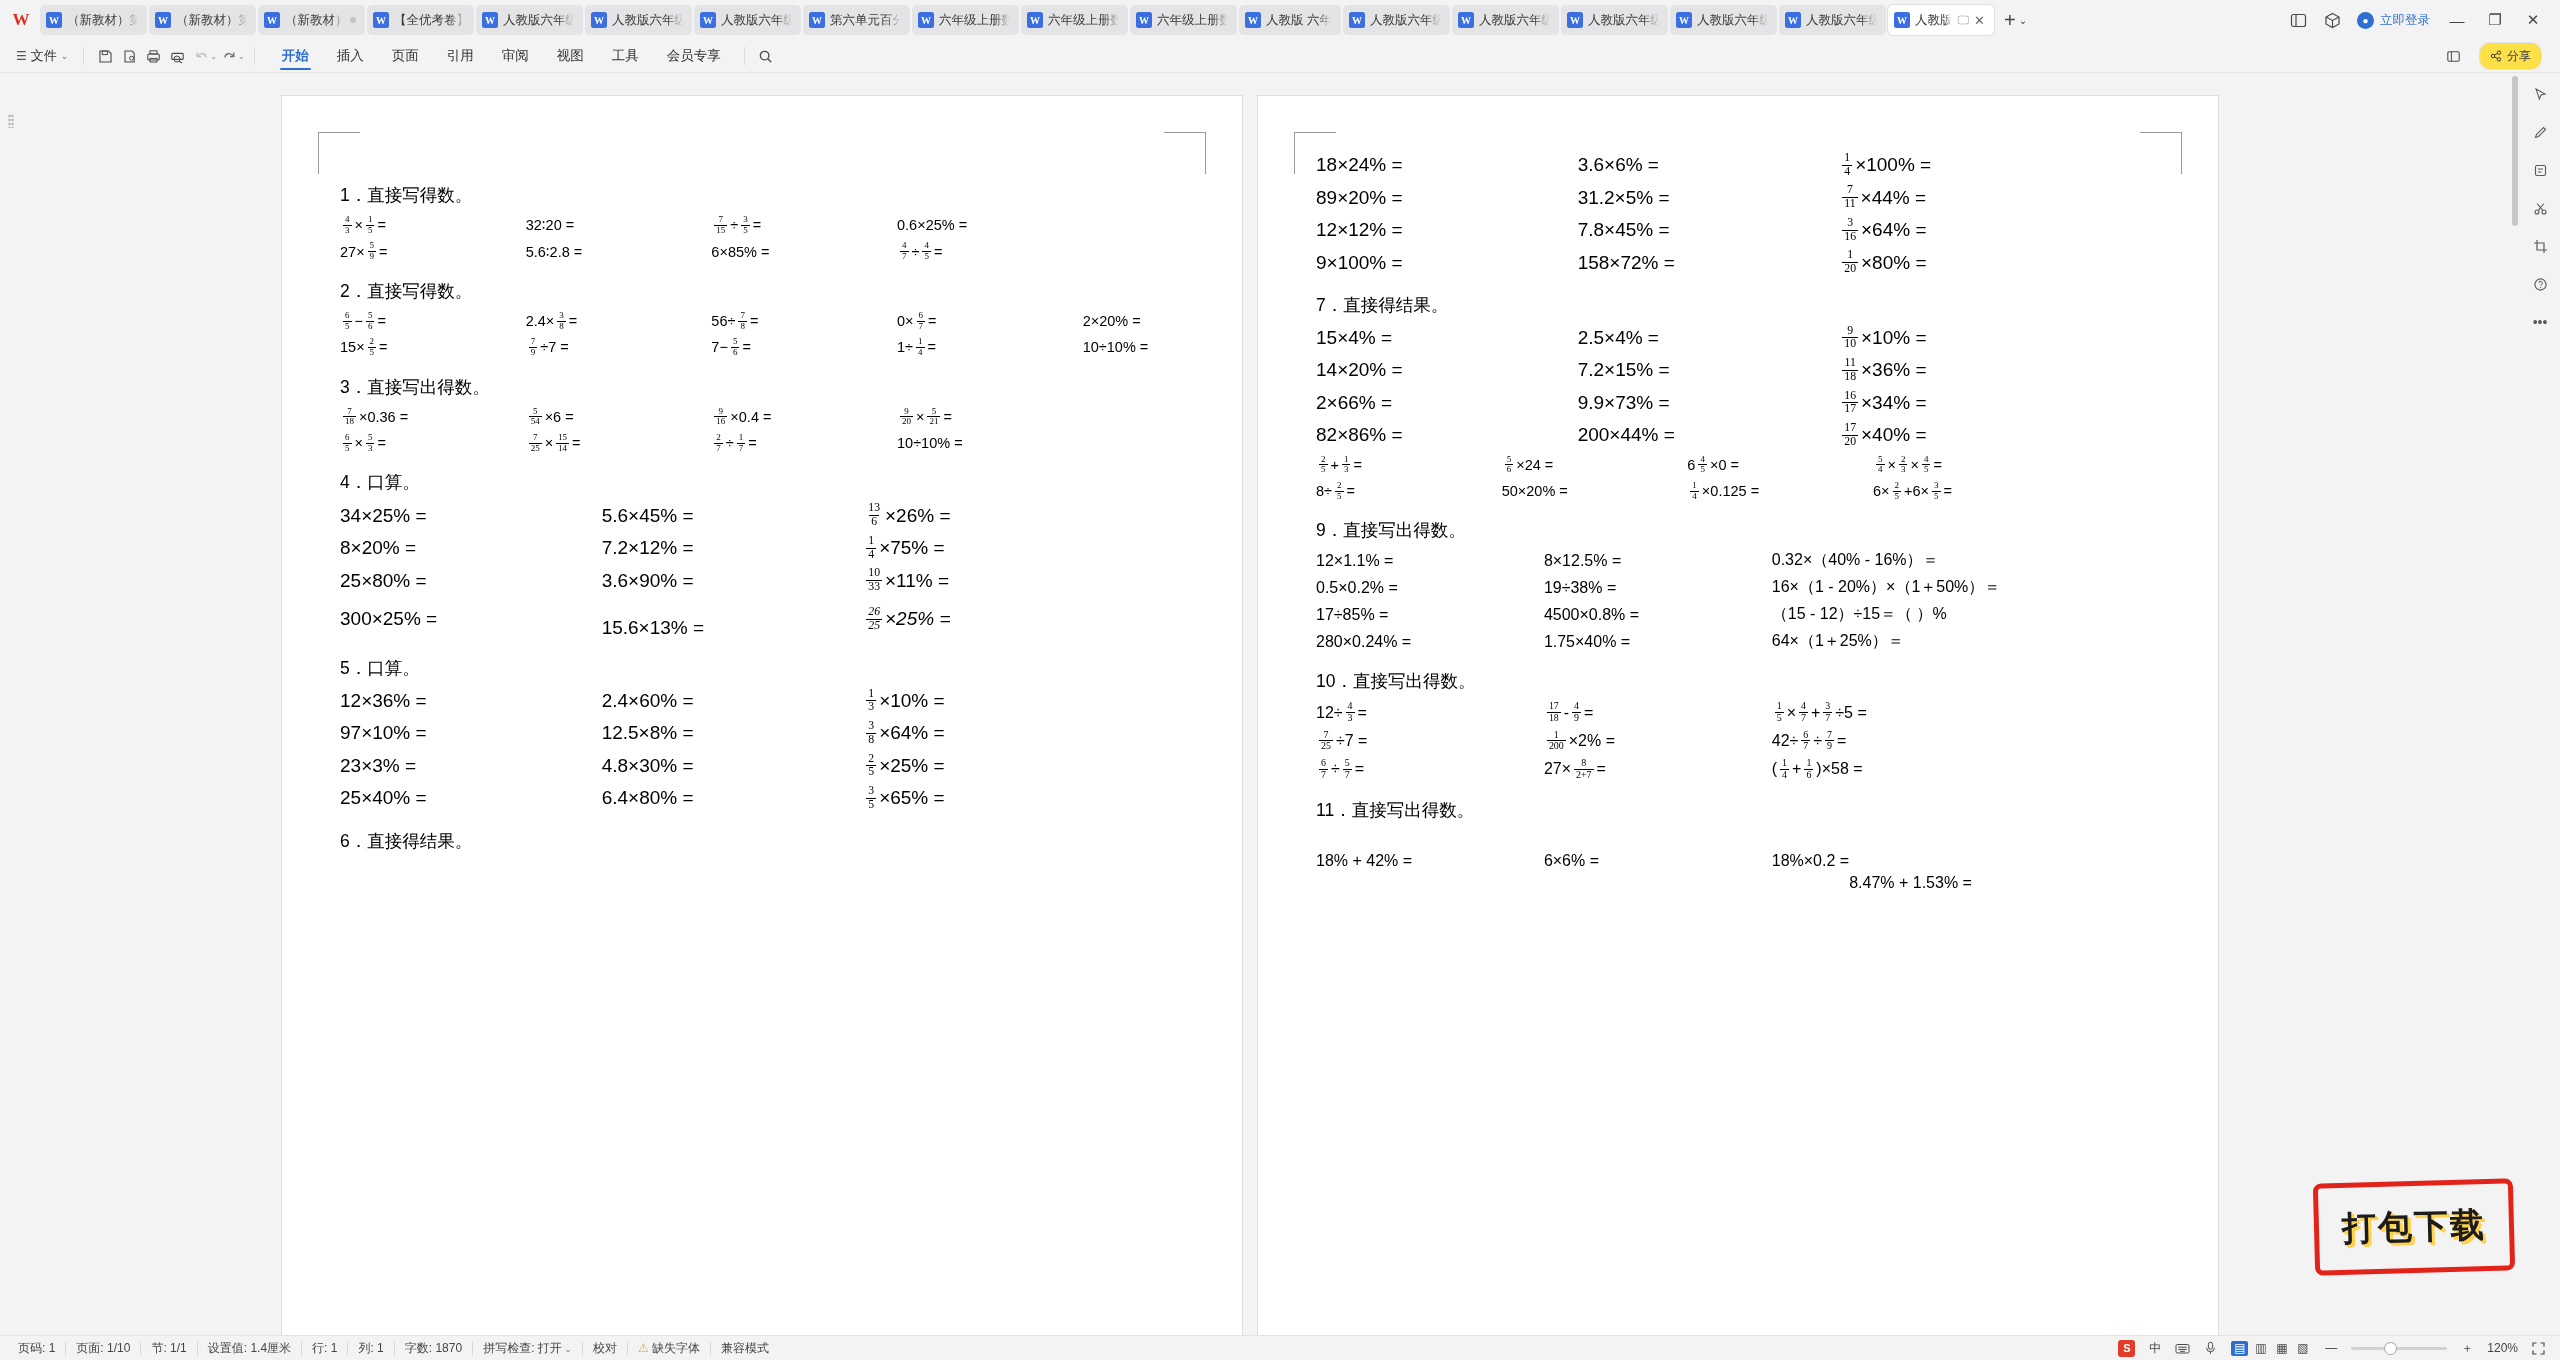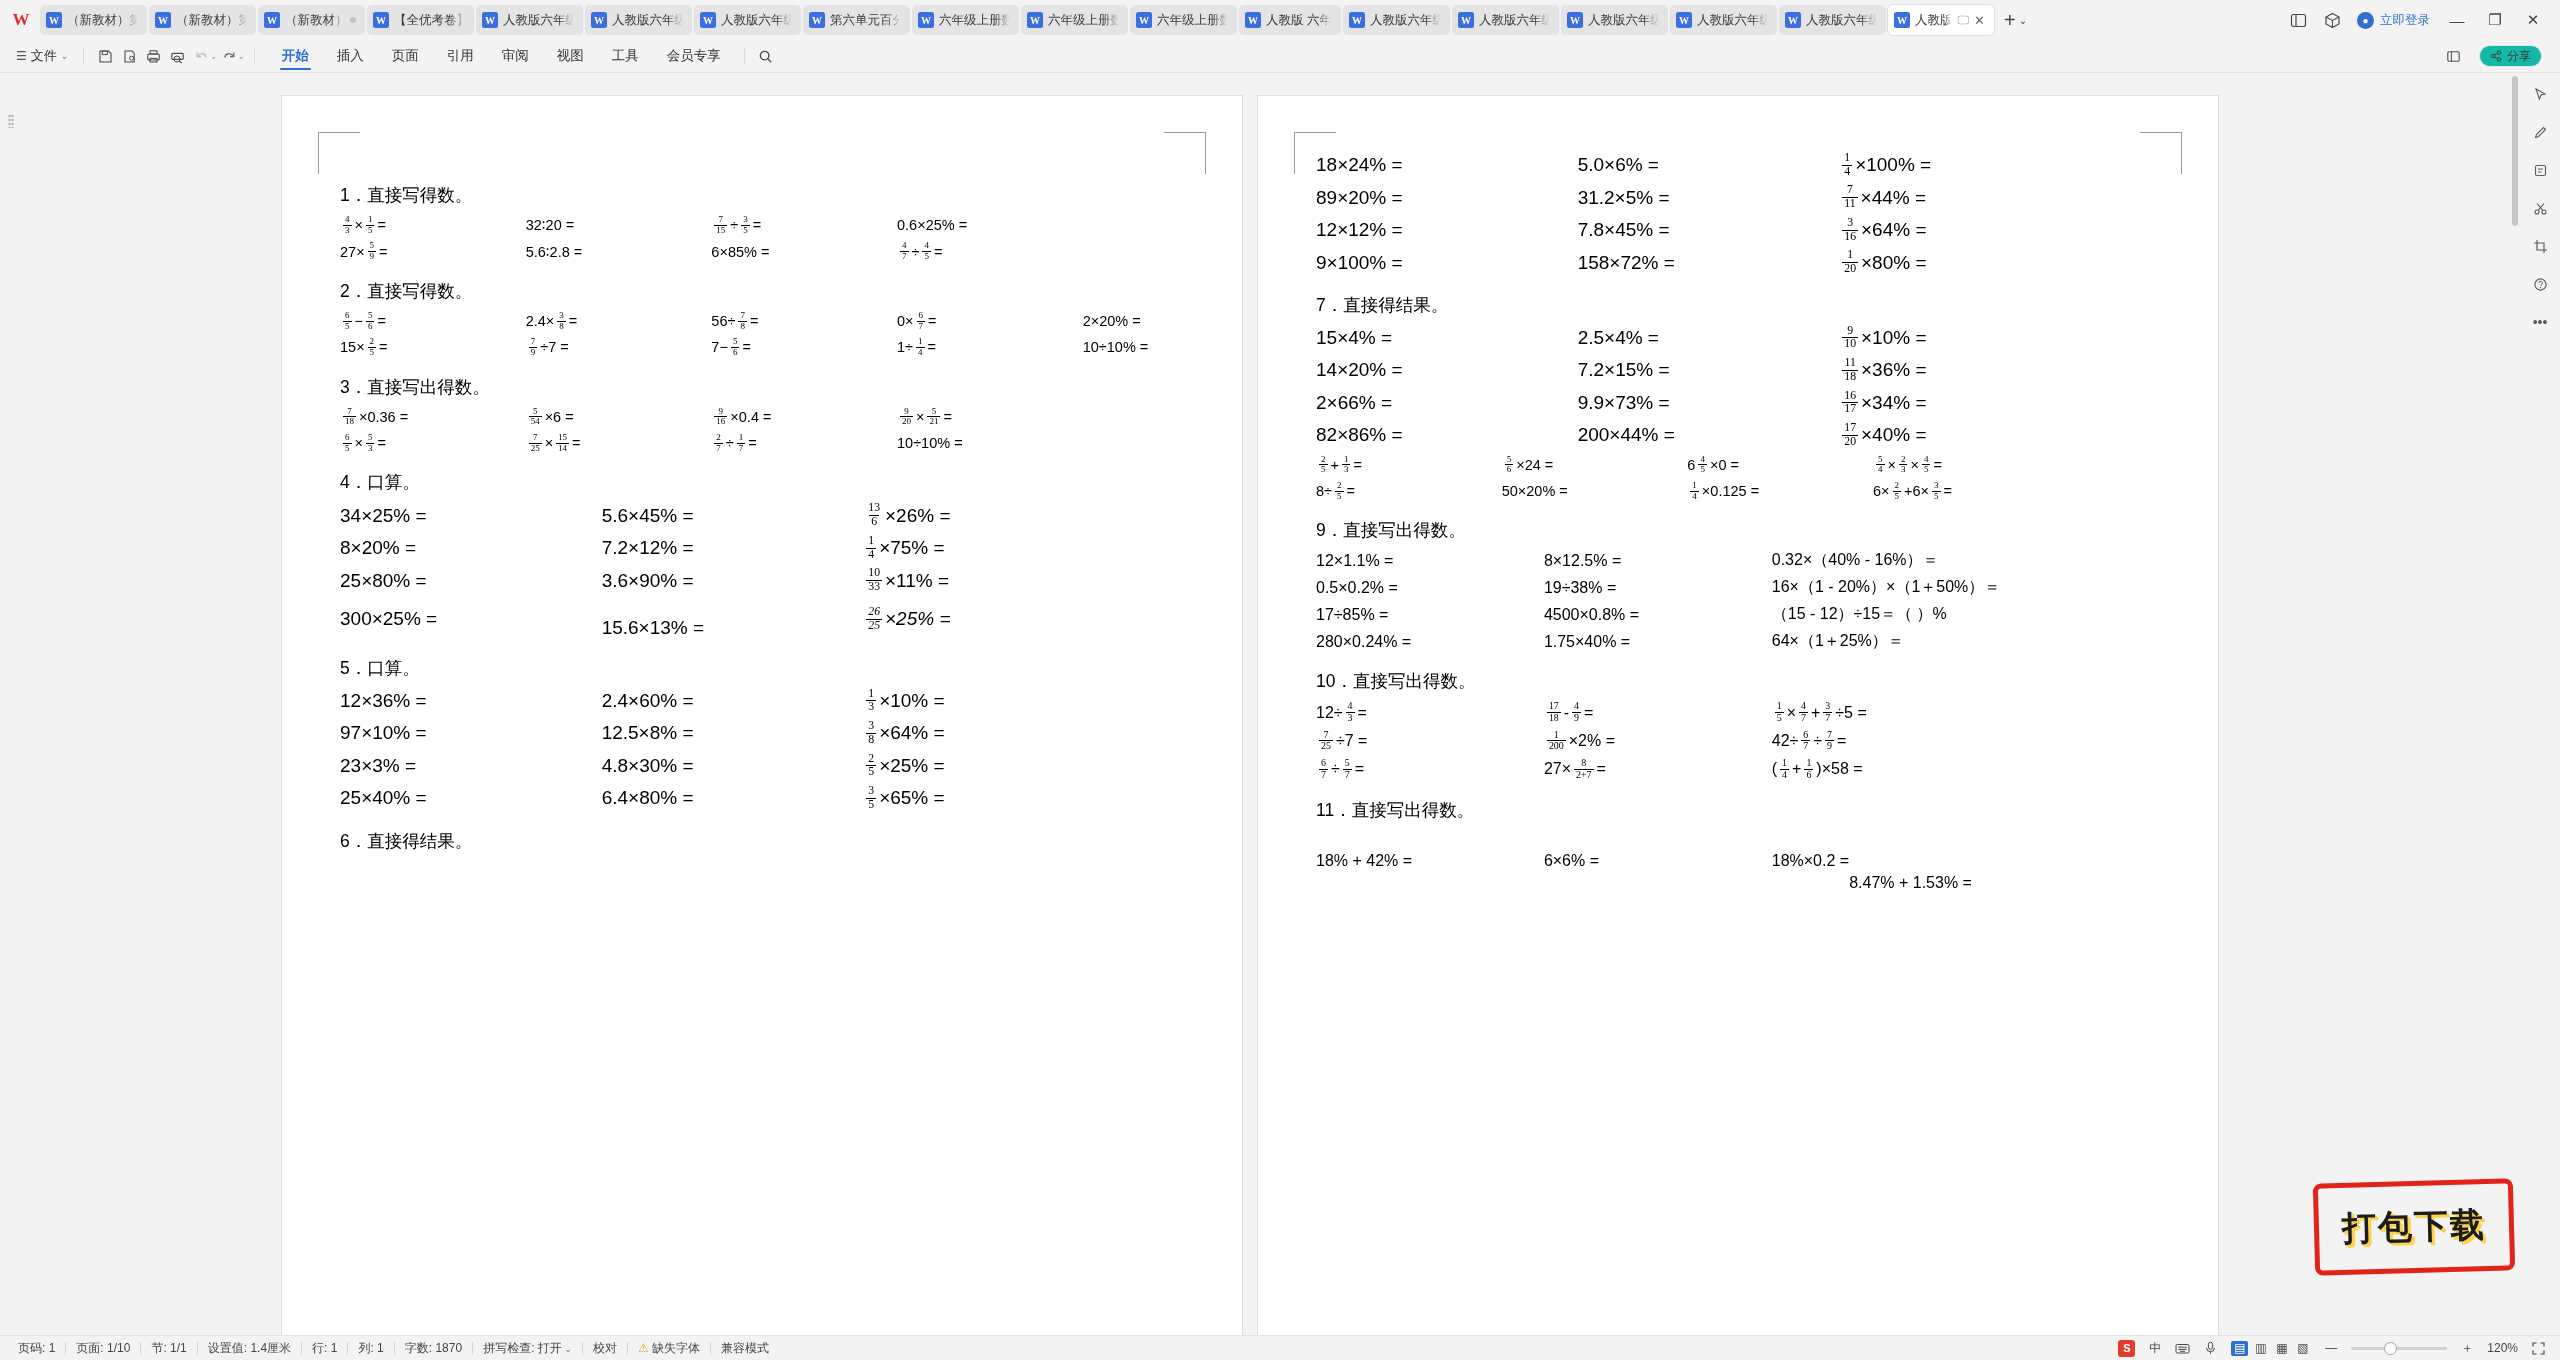--- a/index.html
+++ b/index.html
@@ -53,22 +53,22 @@
   .qicon{ width:24px;height:24px;display:flex;align-items:center;justify-content:center;
      color:#4b4b4b;font-size:14px; }
   .qicon.dim{ color:#bdbdbd; }
   .minichev{font-size:8px;color:#8a8a8a;margin-left:-3px;}
   .menu{ display:flex; align-items:center; gap:0; margin-left:4px;}
   .menu .mi{ font-size:13.5px; color:#333; padding:0 14px; height:31px;
     display:flex;align-items:center; position:relative;}
   .menu .mi.active{ color:#2f6fd0; font-weight:600;}
   .menu .mi.active::after{content:"";position:absolute;left:12px;right:12px;bottom:2px;height:2px;background:#2f6fd0;border-radius:1px;}
   #ribright{margin-left:auto;display:flex;align-items:center;gap:14px;padding-right:8px;}
-  .share-btn{display:flex;align-items:center;gap:5px;background:#14b8a6;border:1px solid #dfe3e8;
-     border-radius:11px;height:22px;padding:0 10px;font-size:12px;color:#3b3b3b;}
+  .share-btn{display:flex;align-items:center;gap:5px;background:#fde047;border:1px solid #dfe3e8;
+     border-radius:11px;height:28px;padding:0 10px;font-size:12px;color:#3b3b3b;}
 
   
   #workspace{ position:absolute; top:74px; left:0; right:0; bottom:25px; background:#f3f3f3; }
   #leftrail{ position:absolute; left:0; top:0; bottom:0; width:22px; background:#f3f3f3;}
   .railhandle{ position:absolute; left:8px; top:40px; width:6px; height:14px;
      background-image:radial-gradient(#b9b9b9 1px, transparent 1.2px);
      background-size:3px 4px; }
   #rightrail{ position:absolute; right:0; top:0; bottom:0; width:40px;
      background:#f3f3f3; display:flex; flex-direction:column; align-items:center;
      padding-top:8px; gap:14px; }
@@ -795,21 +795,21 @@
     <div class="pgbody" style="padding-top:50px;">
       <div id="right-sections">
           <div class="row big">
             <div class="cell" style="width: 31%;">
               <span style="display: inline-flex; align-items: center;">
                 <span>18×24% =</span>
               </span>
             </div>
             <div class="cell" style="width: 31%;">
               <span style="display: inline-flex; align-items: center;">
-                <span>5.0×6% =</span>
+                <span>3.6×6% =</span>
               </span>
             </div>
             <div class="cell" style="width: auto;">
               <span style="display: inline-flex; align-items: center;">
                 <span class="frac">
                   <span class="num">1</span>
                   <span class="den">4</span>
                 </span>
                 <span>×100% =</span>
               </span>

